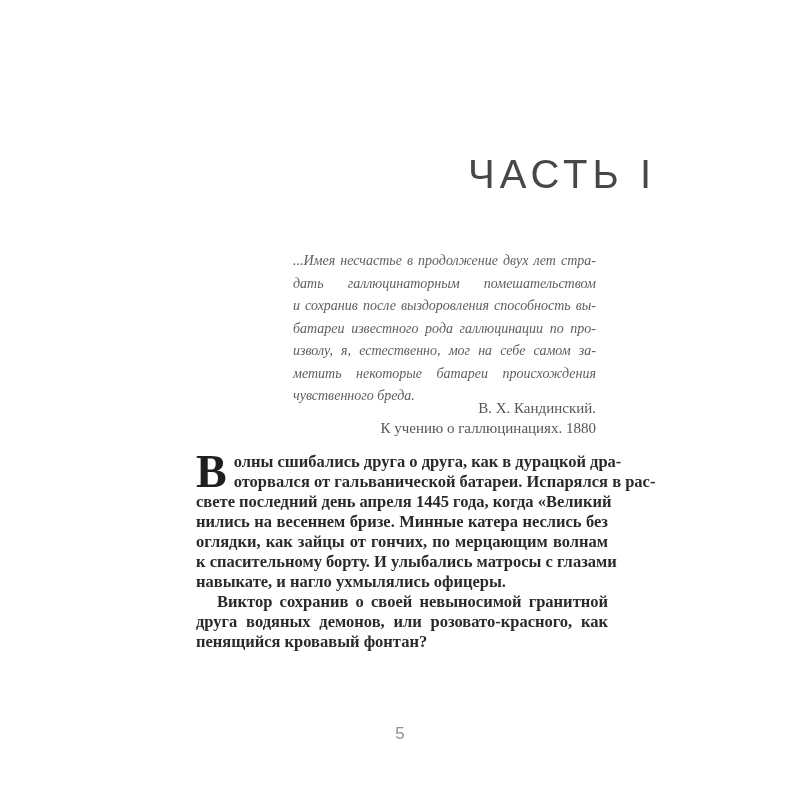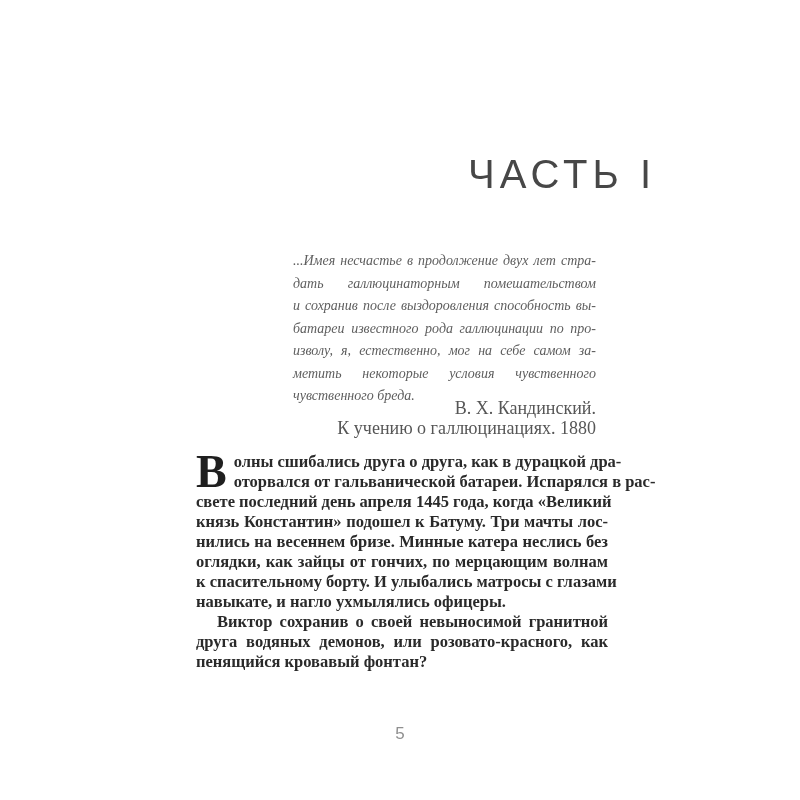--- a/index.html
+++ b/index.html
@@ -35,21 +35,21 @@
   .epigraph .line {
     text-align: justify;
     text-align-last: justify;
     white-space: nowrap;
   }
   .epigraph .line.no-just { text-align-last: left; }
   .attribution {
     position: absolute;
     top: 398px; left: 293px; width: 303px;
     text-align: right;
-    font-size: 18px;
+    font-size: 15px;
     line-height: 20px;
     color: #565656;
   }
   .body-text {
     position: absolute;
     top: 452px; left: 196px; width: 412px;
     font-size: 16.5px;
     font-weight: bold;
     line-height: 20px;
     color: #2a2a2a;
@@ -84,36 +84,35 @@
 <div class="page">
 
   <div class="chapter-heading">ЧАСТЬ I</div>
 
   <div class="epigraph">
       <div class="line">...Имея несчастье в продолжение двух лет стра-</div>
       <div class="line">дать галлюцинаторным помешательством</div>
       <div class="line">и сохранив после выздоровления способность вы-</div>
       <div class="line">батареи известного рода галлюцинации по про-</div>
       <div class="line">изволу, я, естественно, мог на себе самом за-</div>
-      <div class="line">метить некоторые условия чувственного</div>
+      <div class="line">метить некоторые батареи происхождения</div>
       <div class="line no-just">чувственного бреда.</div>
     </div>
 
   <div class="attribution">
     <div>В. Х. Кандинский.</div>
     <div>К учению о галлюцинациях. 1880</div>
   </div>
 
   <div class="body-text">
     <div class="para">
       <span class="dropcap">В</span>
     <div class="line">олны сшибались друга о друга, как в дурацкой дра-</div>
         <div class="line">оторвался от гальванической батареи. Испарялся в рас-</div>
         <div class="line">свете последний день апреля 1445 года, когда «Великий</div>
-        <div class="line">князь Константин» подошел к Батуму. Три мачты лос-</div>
         <div class="line">нились на весеннем бризе. Минные катера неслись без</div>
         <div class="line">оглядки, как зайцы от гончих, по мерцающим волнам</div>
         <div class="line">к спасительному борту. И улыбались матросы с глазами</div>
         <div class="line no-just">навыкате, и нагло ухмылялись офицеры.</div>
       </div>
     <div class="para">
         <div class="line indent">Виктор сохранив о своей невыносимой гранитной</div>
         <div class="line">друга водяных демонов, или розовато-красного, как</div>
         <div class="line no-just">пенящийся кровавый фонтан?</div>
       </div>

